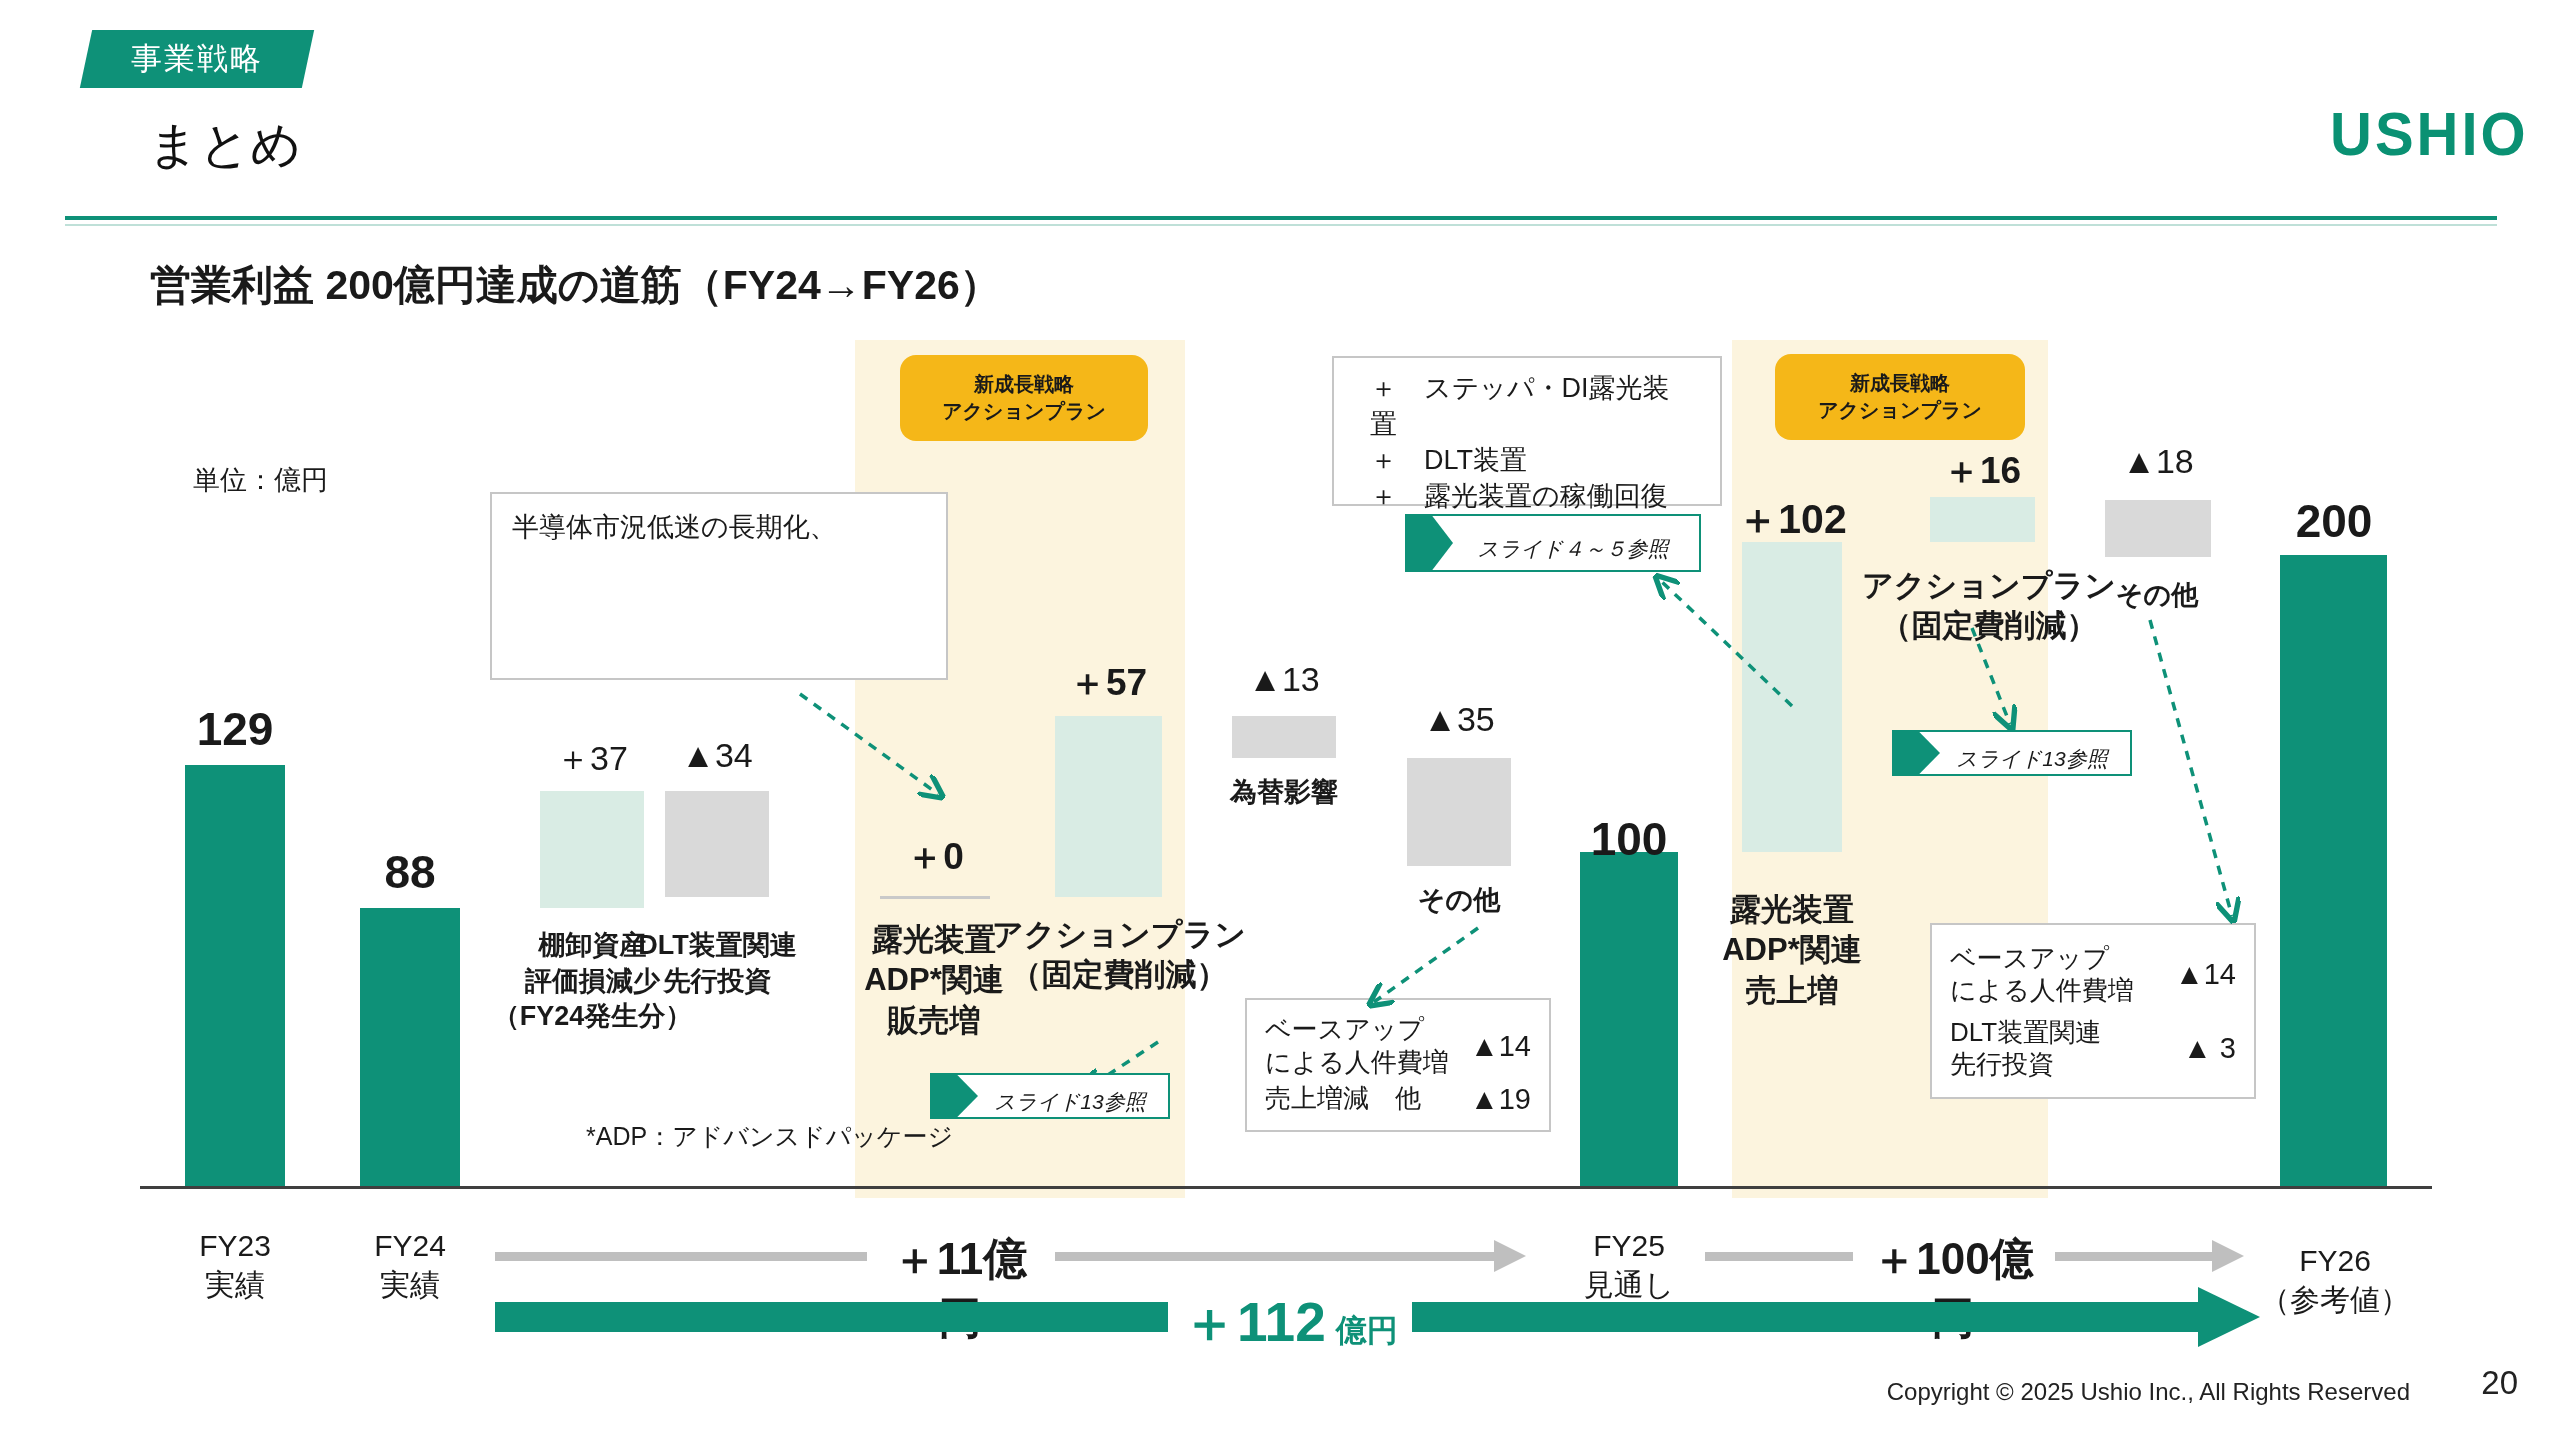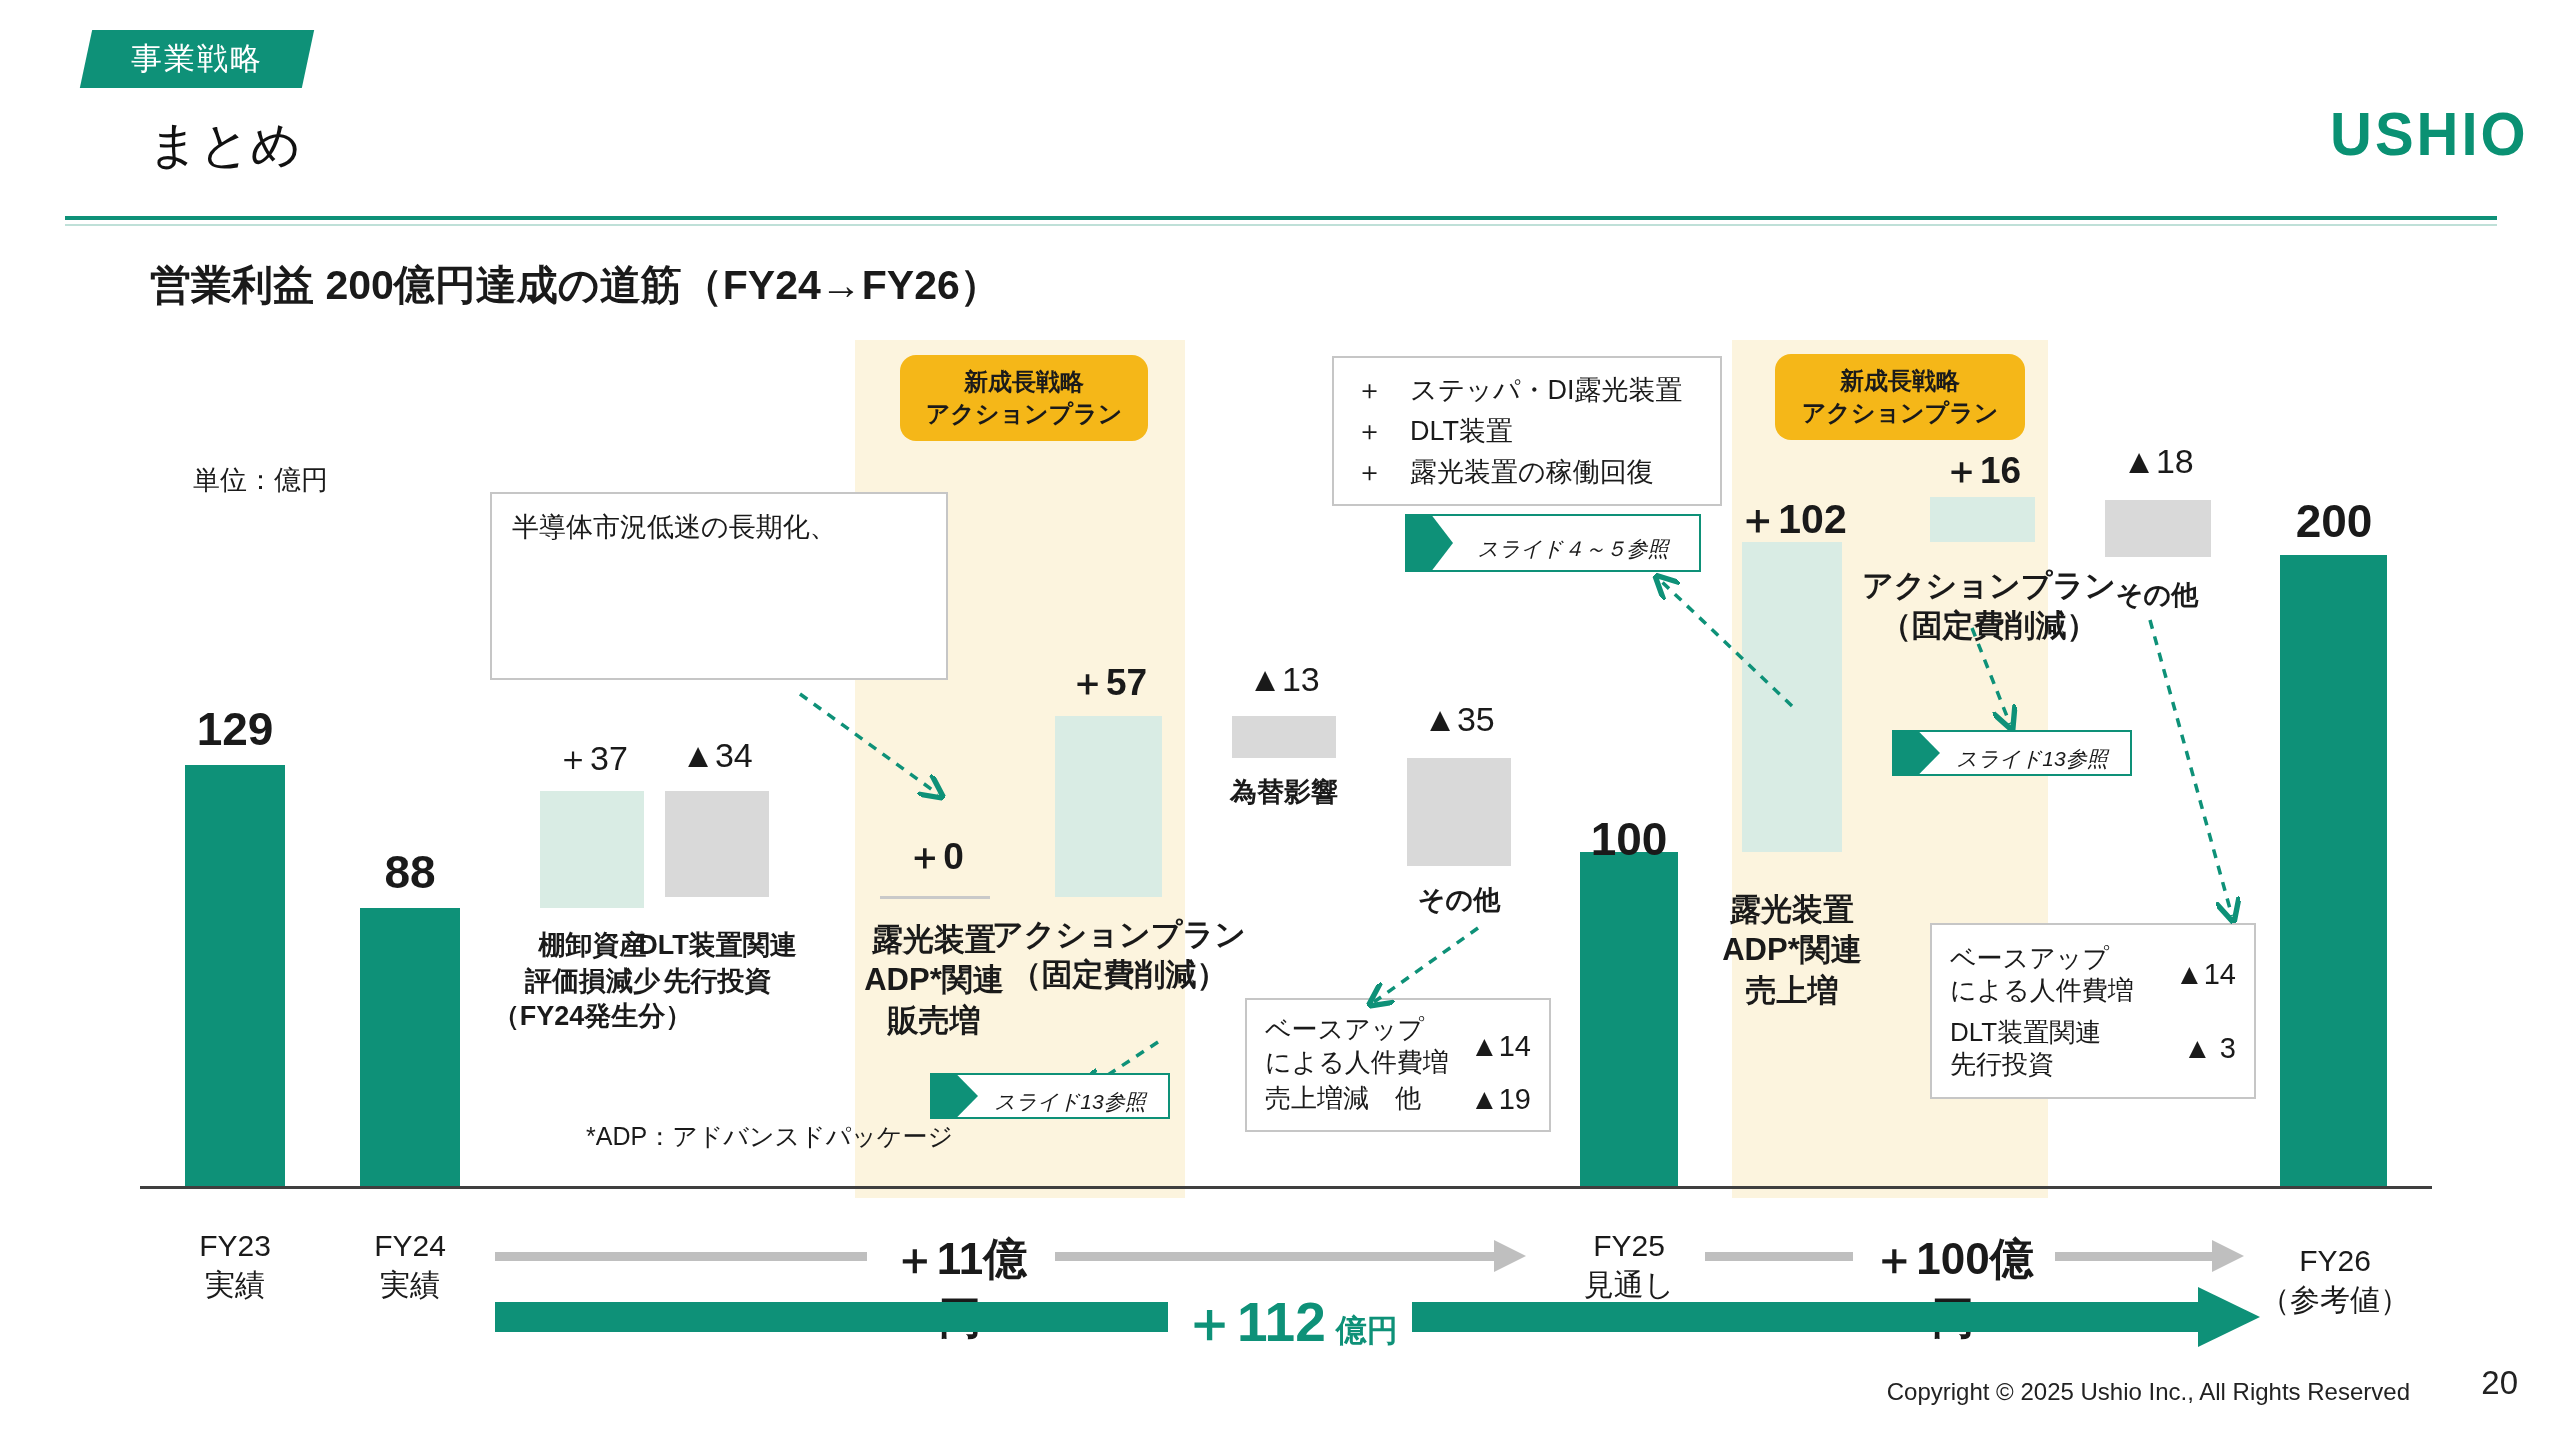--- a/index.html
+++ b/index.html
@@ -33,34 +33,34 @@
   .val-big{font-size:41px;font-weight:700;}
   .val-reg{font-size:34px;font-weight:400;}
   .caption{position:absolute;text-align:center;font-size:27px;line-height:1.32;z-index:2;font-weight:bold;}
   .caption.bold{font-weight:700;font-size:31px;line-height:1.3;}
   .axis-label{position:absolute;text-align:center;font-size:30px;line-height:1.3;z-index:2;}
 
   
   .white-box{position:absolute;background:#ffffff;border:2px solid #c6c6c6;z-index:4;box-sizing:border-box;}
   .delay-box{left:490px;top:492px;width:458px;height:188px;padding:14px 20px;font-size:27px;line-height:1.45;}
   .delay-box .indent{padding-left:34px;margin-top:14px;}
-  .recovery-box{left:1332px;top:356px;width:390px;height:150px;padding:12px 22px;font-size:27px;
+  .recovery-box{left:1332px;top:356px;width:390px;height:150px;padding:12px 36px;font-size:27px;
     display:flex;flex-direction:column;justify-content:space-around;}
   .cost-box{padding:12px 18px;font-size:26px;line-height:1.25;display:flex;flex-direction:column;justify-content:space-around;}
   .cost-row{display:flex;justify-content:space-between;align-items:center;gap:10px;}
   .cost-row .v{font-size:29px;white-space:nowrap;}
 
   
   .tag{position:absolute;display:flex;align-items:stretch;background:#ffffff;border:2px solid #0E9178;z-index:5;box-sizing:border-box;}
   .tag .chev{width:46px;background:#0E9178;clip-path:polygon(0 0,55% 0,100% 50%,55% 100%,0 100%);flex:none;}
   .tag .txt{flex:1;display:flex;align-items:center;justify-content:center;font-size:21px;padding:12px 12px 0 6px;white-space:nowrap;font-style:italic;}
 
   
   .badge-yellow{position:absolute;background:#F5B718;border-radius:16px;display:flex;align-items:center;
-    justify-content:center;text-align:center;font-weight:700;font-size:24px;line-height:1.35;z-index:2;}
+    justify-content:center;text-align:center;font-weight:700;font-size:20px;line-height:1.35;z-index:2;}
 
   
   .gray-seg{position:absolute;height:9px;background:#BFBFBF;z-index:2;}
   .gray-head{position:absolute;width:0;height:0;border-top:16px solid transparent;border-bottom:16px solid transparent;
     border-left:32px solid #BFBFBF;z-index:2;}
   .bridge-label{position:absolute;font-size:44px;font-weight:700;text-align:center;z-index:2;}
   .big-arrow-body{position:absolute;left:495px;top:1302px;width:1706px;height:30px;background:#0E9178;z-index:2;}
   .big-arrow-head{position:absolute;left:2198px;top:1287px;width:0;height:0;border-top:30px solid transparent;
     border-bottom:30px solid transparent;border-left:62px solid #0E9178;z-index:2;}
   .total-label{position:absolute;left:1168px;top:1284px;background:#ffffff;padding:2px 14px;display:flex;

